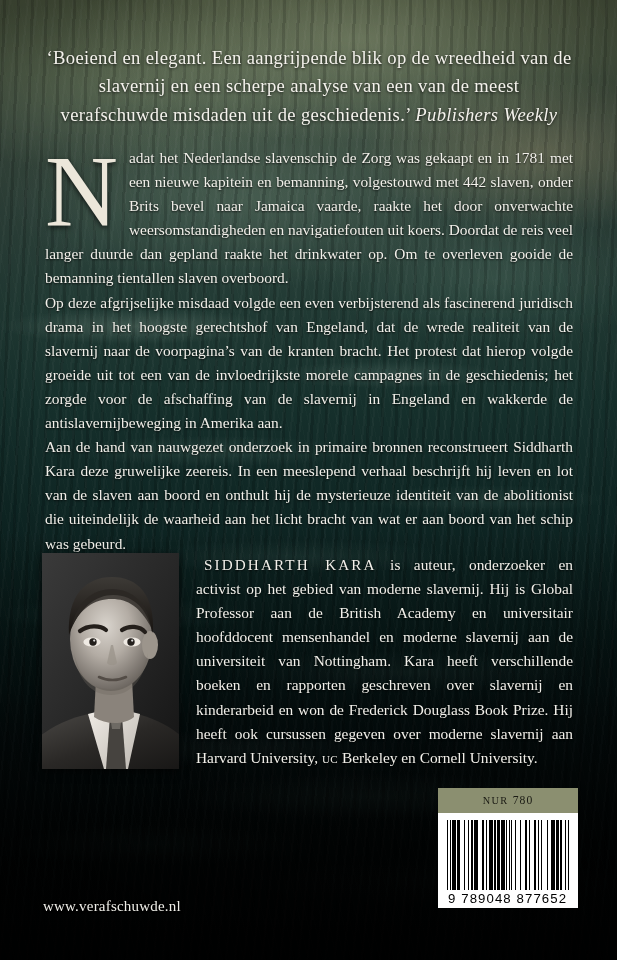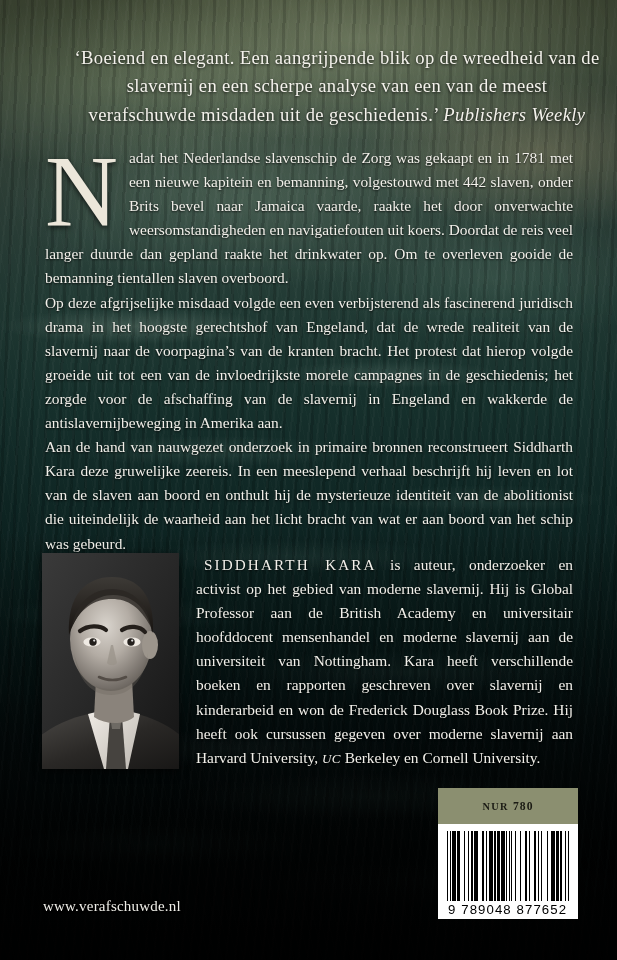--- a/index.html
+++ b/index.html
@@ -81,21 +81,20 @@
   
   .quote {
     position:absolute;
     left:46px; top:44px; width:526px;
     text-align:center;
     font-size:18.6px;
     line-height:1.52;
     letter-spacing:.35px;
     color:#f4f2ec;
     text-shadow:0 1px 3px rgba(0,0,0,.75);
-    margin-left:28px;
   }
   .quote .src { font-style:italic; }
 
   
   .blurb {
     position:absolute;
     left:45px; top:146px; width:528px;
     font-size:15.4px;
     line-height:24.1px;
     text-align:justify;
@@ -130,37 +129,36 @@
     font-size:15.4px;
     line-height:24.1px;
     text-align:justify;
     text-shadow:0 1px 2px rgba(0,0,0,.8);
   }
   .author-bio .name {
     letter-spacing:2.1px;
     font-size:15.2px;
     margin-left:8px;
   }
-  .smallcaps { font-size:13px; letter-spacing:.4px;font-style:italic; }
+  .smallcaps { font-size:11px; letter-spacing:.4px; }
 
   
   .barcode-block {
     position:absolute;
     left:438px; top:788px;
     width:140px; height:120px;
     background:#fff;
   }
   .nur-band {
-    height:36px;
+    height:25px;
     background:#8b8f70;
     display:flex; align-items:center; justify-content:center;
     color:#1b1b14;
     font-size:11.6px;
     letter-spacing:1.1px;
-    font-weight:bold;
   }
   .nur-band .nur-label { font-size:10.3px; letter-spacing:1.4px; }
   .barcode-area {
     height:95px;
     background:#fff;
     padding:7px 9px 2px 9px;
     display:flex; flex-direction:column;text-align:center;
   }
   .bars { flex:1; display:flex; align-items:stretch; gap:0; }
   .bars span { display:block; background:#000; }

